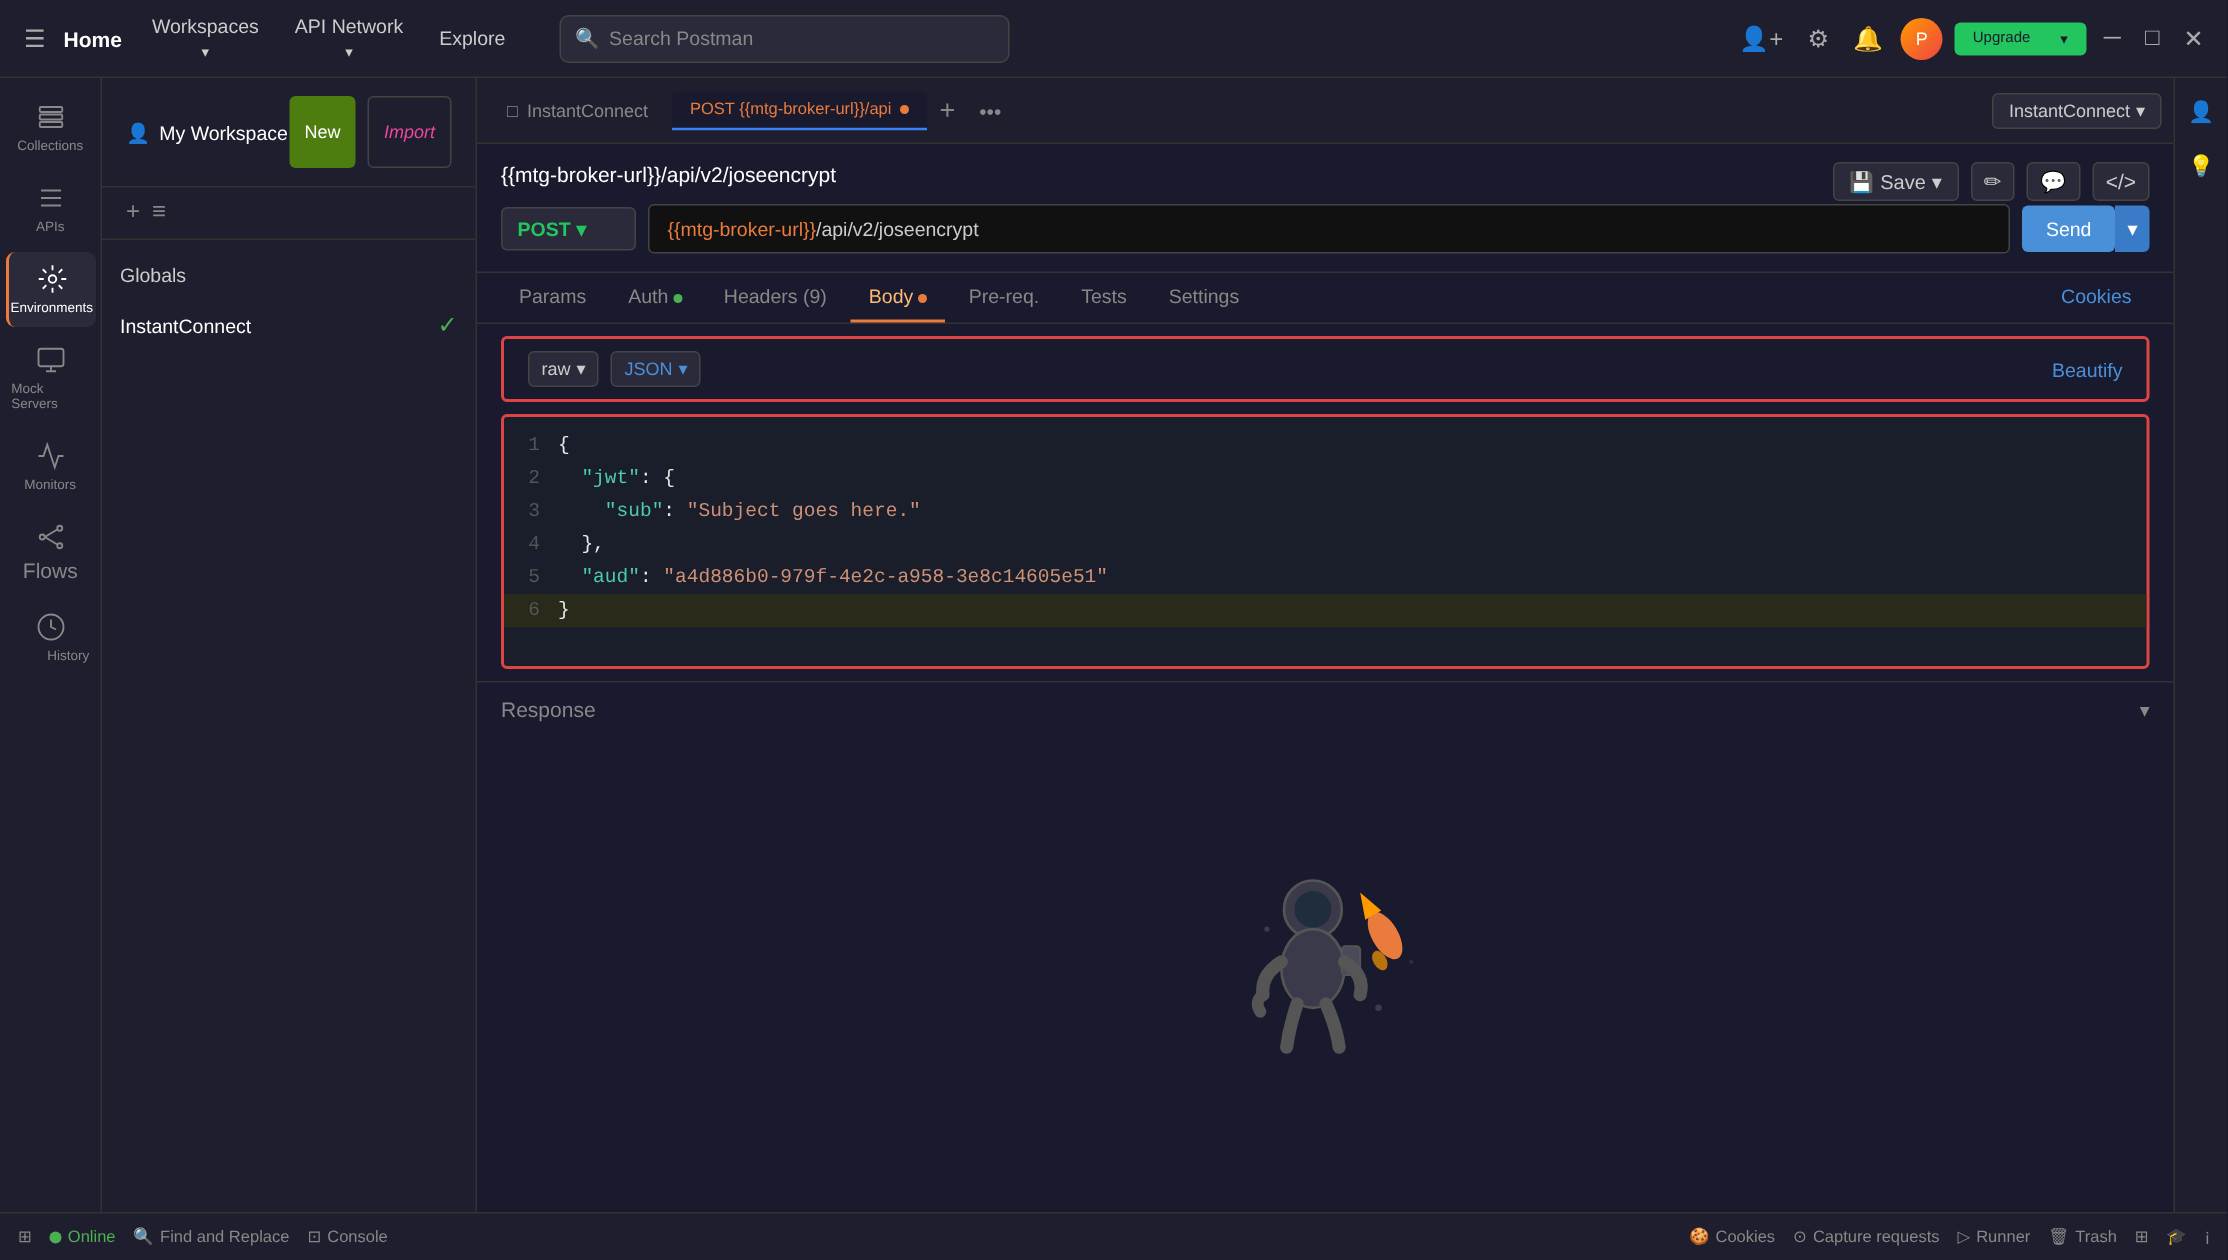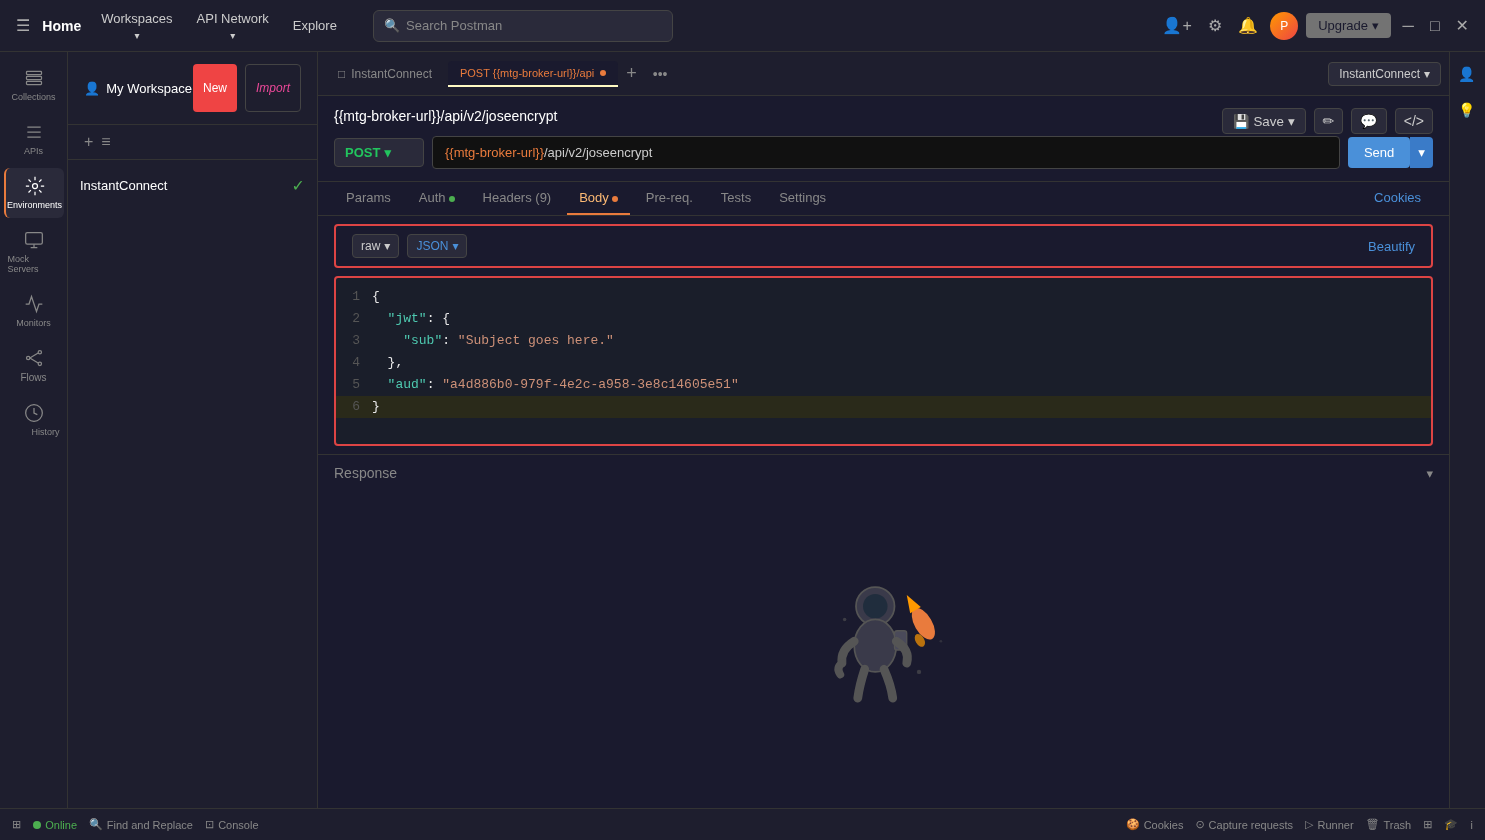--- a/index.html
+++ b/index.html
@@ -8,52 +8,52 @@
     
     .topbar { background: #1e1e2e; height: 52px; display: flex; align-items: center; padding: 0 12px; gap: 8px; border-bottom: 1px solid #333; flex-shrink: 0; }
     .topbar-menu-icon { color: #aaa; font-size: 16px; cursor: pointer; padding: 4px; }
     .topbar-brand { color: #fff; font-weight: 600; font-size: 14px; margin-right: 4px; }
     .topbar-nav-item { color: #ccc; font-size: 13px; padding: 4px 8px; border-radius: 4px; cursor: pointer; display: flex; align-items: center; gap: 4px; white-space: nowrap; flex-direction: column; }
     .topbar-search { flex: 1; max-width: 300px; margin: 0 20px; background: #2a2a3a; border: 1px solid #444; border-radius: 6px; display: flex; align-items: center; padding: 0 10px; gap: 6px; height: 32px; cursor: pointer; }
     .topbar-search span { color: #888; font-size: 13px; }
     .topbar-actions { display: flex; align-items: center; gap: 8px; margin-left: auto; }
     .topbar-icon-btn { color: #aaa; cursor: pointer; padding: 4px; font-size: 16px; border-radius: 4px; }
     .topbar-avatar { width: 28px; height: 28px; border-radius: 50%; background: linear-gradient(135deg, #f90, #e44); display: flex; align-items: center; justify-content: center; font-size: 12px; color: #fff; }
-    .upgrade-btn { background: #737373; color: #1a1a2e; border: none; border-radius: 4px; padding: 5px 12px; font-size: 13px; cursor: pointer; font-weight: 500; display: flex; align-items: center; gap: 4px; }
+    .upgrade-btn { background: #22c55e; color: #1a1a2e; border: none; border-radius: 4px; padding: 5px 12px; font-size: 10px; cursor: pointer; font-weight: 500; display: flex; align-items: center; gap: 20px; }
 
     
     .main-layout { display: flex; flex: 1; overflow: hidden; }
 
     
     .sidebar { width: 68px; background: #1e1e2e; border-right: 1px solid #333; display: flex; flex-direction: column; align-items: center; padding: 8px 0; gap: 4px; flex-shrink: 0; }
     .sidebar-item { display: flex; flex-direction: column; align-items: center; padding: 8px 4px; cursor: pointer; border-radius: 6px; width: 60px; color: #888; font-size: 10px; gap: 4px; }
     .sidebar-item.active { color: #fff; background: #2a2a3a; border-left: 2px solid #e97b3d; }
     .sidebar-item svg { width: 20px; height: 20px; }
 
     
     .left-panel { width: 250px; background: #1e1e2e; border-right: 1px solid #333; display: flex; flex-direction: column; flex-shrink: 0; }
     .left-panel-header { display: flex; align-items: center; justify-content: space-between; padding: 12px 16px; border-bottom: 1px solid #333; }
     .workspace-name { color: #fff; font-size: 13px; font-weight: 500; display: flex; align-items: center; gap: 6px; }
     .panel-actions { display: flex; gap: 8px; }
-    .panel-btn { background: #ef4444; color: #fff; border: none; border-radius: 4px; padding: 17px 10px; cursor: pointer; font-size: 12px; }
+    .panel-btn { background: #4d7c0f; color: #fff; border: none; border-radius: 4px; padding: 17px 10px; cursor: pointer; font-size: 12px; }
     .panel-btn-import { background: transparent; color: #ec4899; border: 1px solid #444; border-radius: 4px; padding: 4px 10px; cursor: pointer; font-size: 12px; font-style: italic; }
     .left-panel-toolbar { display: flex; align-items: center; padding: 8px 16px; gap: 8px; border-bottom: 1px solid #333; }
     .toolbar-icon { color: #888; cursor: pointer; font-size: 16px; }
     .left-panel-content { flex: 1; overflow-y: auto; padding: 8px 0; }
     .panel-section-item { display: flex; align-items: center; justify-content: space-between; padding: 8px 12px; cursor: pointer; border-radius: 4px; color: #ccc; font-size: 13px; }
     .panel-section-item.active-item { color: #fff; }
     .check-icon { color: #4caf50; font-size: 16px; }
 
     
     .main-content { flex: 1; display: flex; flex-direction: column; background: #1a1a2e; overflow: hidden; }
 
     
     .tab-bar { display: flex; align-items: center; background: #1e1e2e; border-bottom: 1px solid #333; height: 44px; padding: 0 8px; gap: 4px; flex-shrink: 0; }
     .tab { display: flex; align-items: center; padding: 6px 12px; cursor: pointer; border-radius: 4px 4px 0 0; color: #888; font-size: 12px; gap: 6px; white-space: nowrap; }
-    .tab.active { background: #1a1a2e; color: #fff; border-bottom: 2px solid #fef9c3; }
+    .tab.active { background: #1a1a2e; color: #fff; border-bottom: 2px solid #3b82f6; }
     .tab-dot { width: 6px; height: 6px; border-radius: 50%; background: #e97b3d; }
     .tab-add-btn { color: #888; cursor: pointer; padding: 4px; font-size: 18px; }
     .tab-more-btn { color: #888; cursor: pointer; padding: 4px 8px; font-size: 14px; }
     .tab-right { margin-left: auto; display: flex; align-items: center; gap: 8px; }
     .env-selector { background: #2a2a3a; border: 1px solid #444; border-radius: 4px; padding: 4px 10px; color: #ccc; font-size: 12px; cursor: pointer; display: flex; align-items: center; gap: 4px; }
 
     
     .request-area { padding: 12px 16px; border-bottom: 1px solid #333; flex-shrink: 0; }
     .request-title { color: #fff; font-size: 14px; font-weight: 500; margin-bottom: 12px; }
     .request-url-bar { display: flex; align-items: center; gap: 8px; }
@@ -182,21 +182,21 @@
       <span style="font-size:9px;">Monitors</span>
     </div>
     <div class="sidebar-item">
       <svg viewBox="0 0 24 24" fill="none" stroke="currentColor" stroke-width="1.5">
           <circle cx="5" cy="12" r="2"></circle>
           <circle cx="19" cy="5" r="2"></circle>
           <circle cx="19" cy="19" r="2"></circle>
           <line x1="7" y1="12" x2="17" y2="6"></line>
           <line x1="7" y1="12" x2="17" y2="18"></line>
         </svg>
-      <span style="font-size:10px;">Flows</span>
+      <span style="font-size:14px;">Flows</span>
     </div>
     <div class="sidebar-item">
       <svg viewBox="0 0 24 24" fill="none" stroke="currentColor" stroke-width="1.5">
           <circle cx="12" cy="12" r="10"></circle>
           <polyline points="12 6 12 12 16 14"></polyline>
         </svg>
       <span style="font-size:9px;margin-left:24px;">History</span>
     </div>
   </div>
 
@@ -209,20 +209,23 @@
       <div class="panel-actions">
         <button class="panel-btn">New</button>
         <button class="panel-btn-import">Import</button>
       </div>
     </div>
     <div class="left-panel-toolbar">
       <span class="toolbar-icon">+</span>
       <span class="toolbar-icon">≡</span>
     </div>
     <div class="left-panel-content">
+      <div class="panel-section-item">
+        <span>Globals</span>
+      </div>
       <div class="panel-section-item active-item">
         <span>InstantConnect</span>
         <span class="check-icon">✓</span>
       </div>
     </div>
   </div>
 
   <div class="main-content">
 
     <div class="tab-bar">

